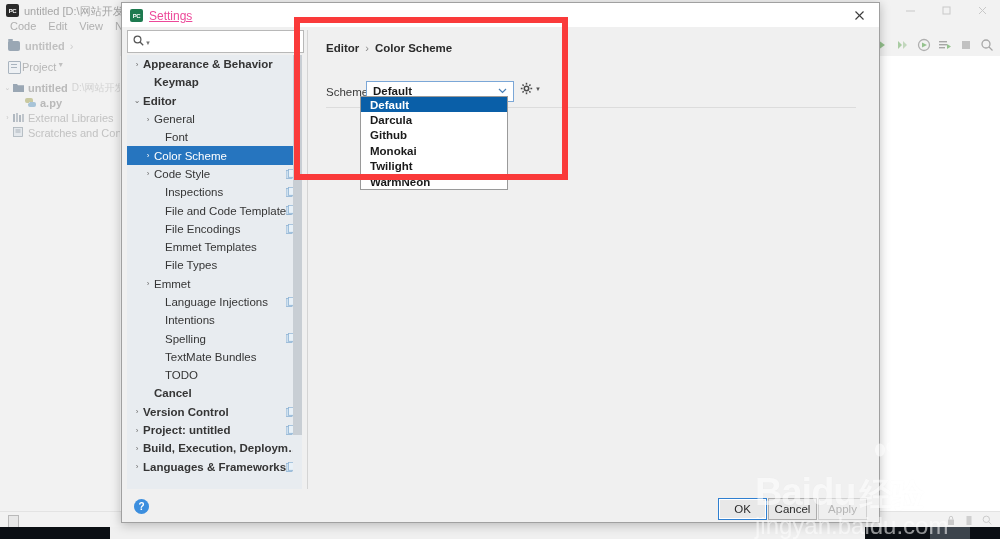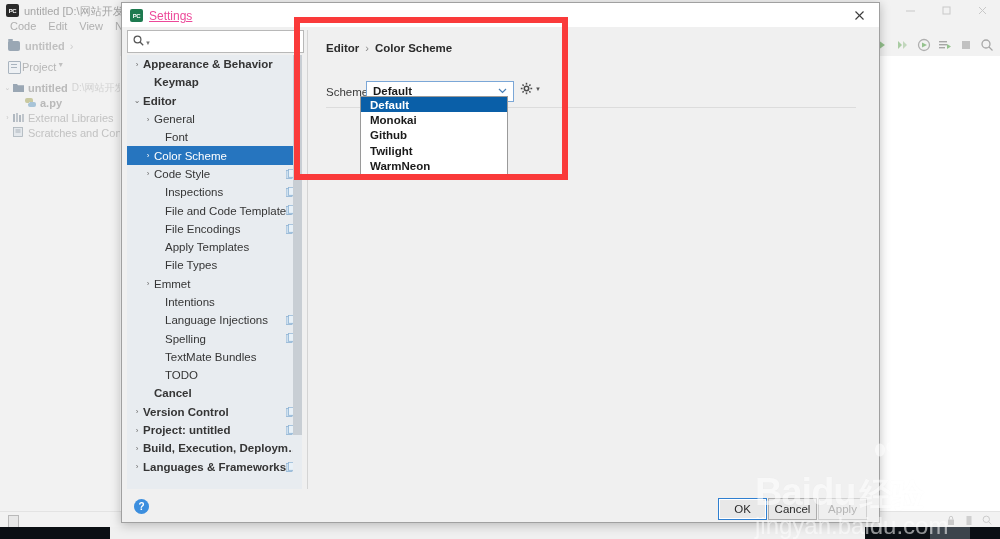--- a/index.html
+++ b/index.html
@@ -358,41 +358,41 @@
             <div class="srow" style="padding-left:26px">
               <span class="sarrow"></span>
             <span class="slabel">File Encodings</span>
             <svg class="copyico" viewBox="0 0 9 10">
                 <rect x="0" y="1.5" width="6" height="8" fill="#cfe0ef" stroke="#8fb4d4" stroke-width=".8"></rect>
                 <rect x="2.5" y="0.3" width="6" height="8" fill="#e8f1f8" stroke="#8fb4d4" stroke-width=".8"></rect>
               </svg>
             </div>
             <div class="srow" style="padding-left:26px">
               <span class="sarrow"></span>
-            <span class="slabel">Apply Templates</span>
+            <span class="slabel">Emmet Templates</span>
             </div>
             <div class="srow" style="padding-left:26px">
               <span class="sarrow"></span>
             <span class="slabel">File Types</span>
             </div>
             <div class="srow" style="padding-left:15px">
               <span class="sarrow">›</span>
             <span class="slabel">Emmet</span>
             </div>
             <div class="srow" style="padding-left:26px">
               <span class="sarrow"></span>
+            <span class="slabel">Language Injections</span>
+            <svg class="copyico" viewBox="0 0 9 10">
+                <rect x="0" y="1.5" width="6" height="8" fill="#cfe0ef" stroke="#8fb4d4" stroke-width=".8"></rect>
+                <rect x="2.5" y="0.3" width="6" height="8" fill="#e8f1f8" stroke="#8fb4d4" stroke-width=".8"></rect>
+              </svg>
+            </div>
+            <div class="srow" style="padding-left:26px">
+              <span class="sarrow"></span>
             <span class="slabel">Intentions</span>
-            </div>
-            <div class="srow" style="padding-left:26px">
-              <span class="sarrow"></span>
-            <span class="slabel">Language Injections</span>
-            <svg class="copyico" viewBox="0 0 9 10">
-                <rect x="0" y="1.5" width="6" height="8" fill="#cfe0ef" stroke="#8fb4d4" stroke-width=".8"></rect>
-                <rect x="2.5" y="0.3" width="6" height="8" fill="#e8f1f8" stroke="#8fb4d4" stroke-width=".8"></rect>
-              </svg>
             </div>
             <div class="srow" style="padding-left:26px">
               <span class="sarrow"></span>
             <span class="slabel">Spelling</span>
             <svg class="copyico" viewBox="0 0 9 10">
                 <rect x="0" y="1.5" width="6" height="8" fill="#cfe0ef" stroke="#8fb4d4" stroke-width=".8"></rect>
                 <rect x="2.5" y="0.3" width="6" height="8" fill="#e8f1f8" stroke="#8fb4d4" stroke-width=".8"></rect>
               </svg>
             </div>
             <div class="srow" style="padding-left:26px">
@@ -473,22 +473,23 @@
           </svg>
           <span class="gear-caret">▼</span>
         </div>
 
         <div class="hr"></div>
       </div>
 
       <div class="dropdown">
         <div id="dropdown-items">
             <div class="dd-item hi">Default</div>
+            <div class="dd-item">Darcula</div>
+            <div class="dd-item">Github</div>
             <div class="dd-item">Monokai</div>
-            <div class="dd-item">Github</div>
             <div class="dd-item">Twilight</div>
             <div class="dd-item">WarmNeon</div>
           </div>
       </div>
     </div>
 
     <div class="dlg-footer">
       <div class="helpbtn">?</div>
       <div class="btns">
         <div class="btn primary">OK</div>

